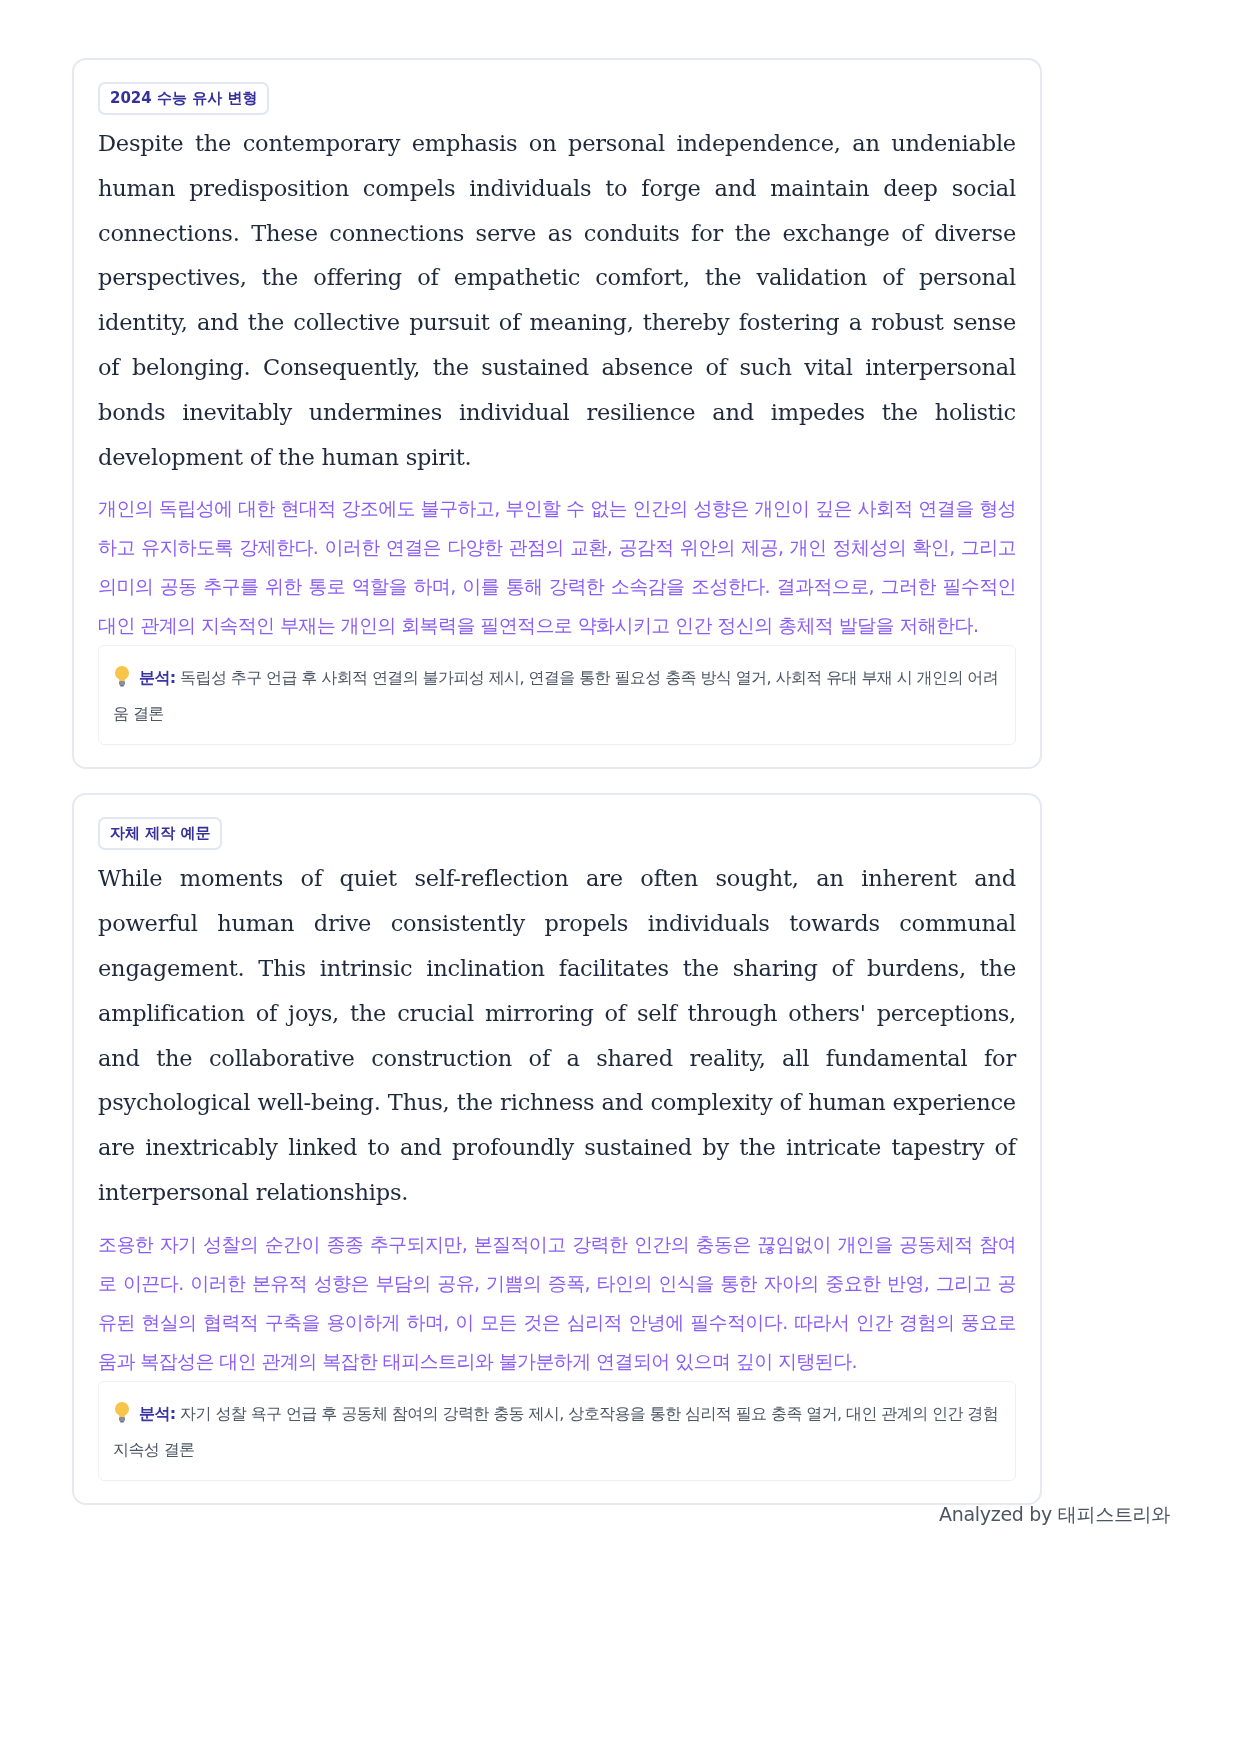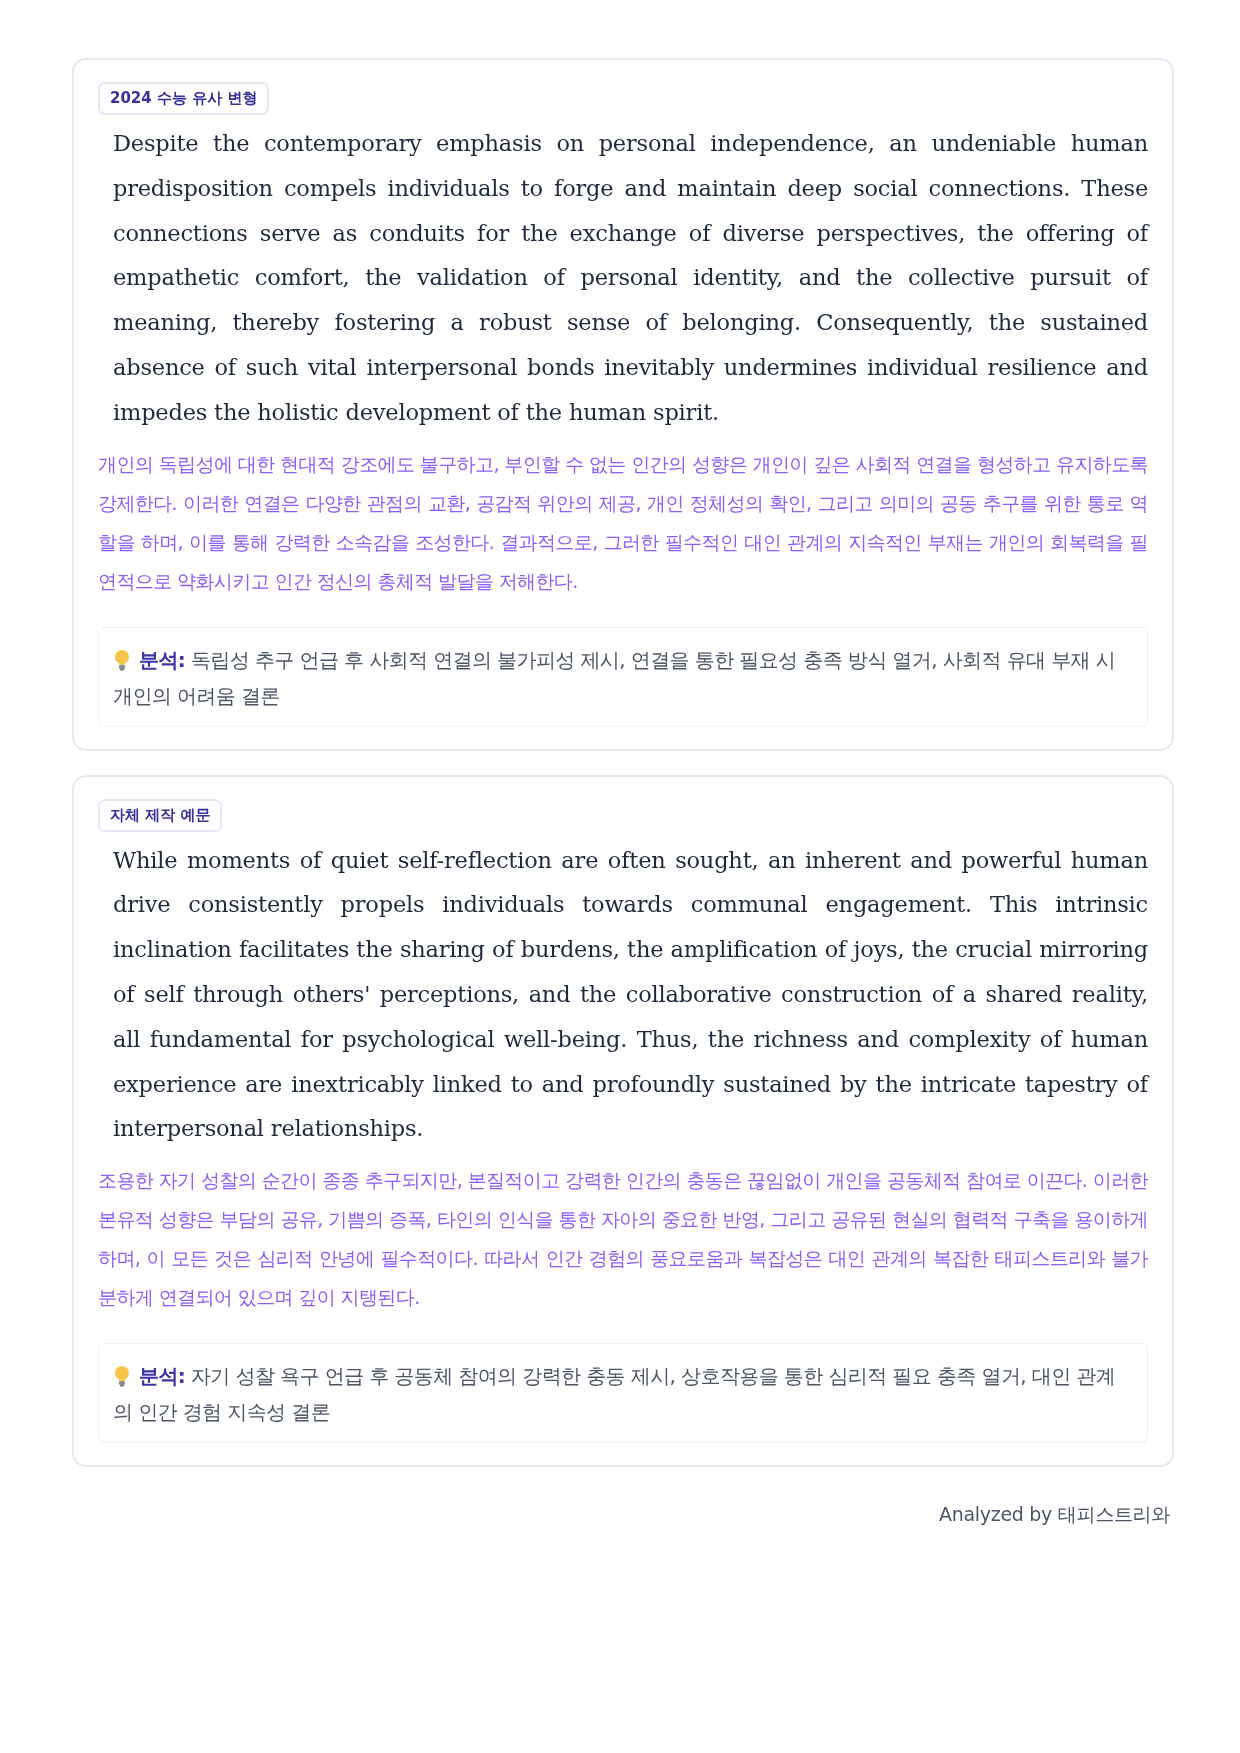--- a/index.html
+++ b/index.html
@@ -4,21 +4,21 @@
   <style>
     html, body { margin: 0; padding: 0; background: #ffffff; }
     body {
       width: 1240px; height: 1753px; position: relative;
       font-family: "DejaVu Sans", "Liberation Sans", sans-serif;
       color: #1e293b;
     }
     .page { position: absolute; left: 72px; top: 58px; width: 1098px; }
     .card {
       box-sizing: border-box;
-      width: 1102px;
+      width: 970px;
       border: 2px solid #e6e9f2;
       border-radius: 14px;
       background: #ffffff;
       padding: 22px 24px 22px 24px;
     }
     .card + .card { margin-top: 24px; }
     .badge {
       display: inline-block;
       box-sizing: border-box;
       height: 33px;
@@ -26,45 +26,45 @@
       padding: 0 10px;
       border: 2px solid #e3e7f3;
       border-radius: 7px;
       color: #35309a;
       font-weight: bold;
       font-size: 15px;
       font-family: "DejaVu Sans", sans-serif;
       background: #ffffff;
     }
     .english {
-      margin: 6px 0 0 15px;
+      margin: 6px 0 0 0;
       font-family: "DejaVu Serif", "Liberation Serif", serif;
       font-size: 22.5px;
       line-height: 44.8px;
       text-align: justify;
       color: #1e293b;
       letter-spacing: -0.2px;
     }
     .korean {
       margin: 10px 0 0 0;
       font-family: "DejaVu Sans", sans-serif;
       font-size: 19px;
       line-height: 39px;
       text-align: justify;
       color: #8b5cf6;
       letter-spacing: -0.6px;
     }
     .analysis {
-      margin-top: 26px;
+      margin-top: 0;
       box-sizing: border-box;
       border: 1.5px solid #eef0f6;
       border-radius: 6px;
       background: #ffffff;
       padding: 14px 14px 12px 14px;
-      font-size: 20px;
+      font-size: 16px;
       line-height: 36px;
       color: #4b5563;
       letter-spacing: -0.6px;
     }
     .analysis .bulb {
       display: inline-block;
       width: 18px; height: 22px;
       vertical-align: -4px;
       margin-right: 8px;
     }

